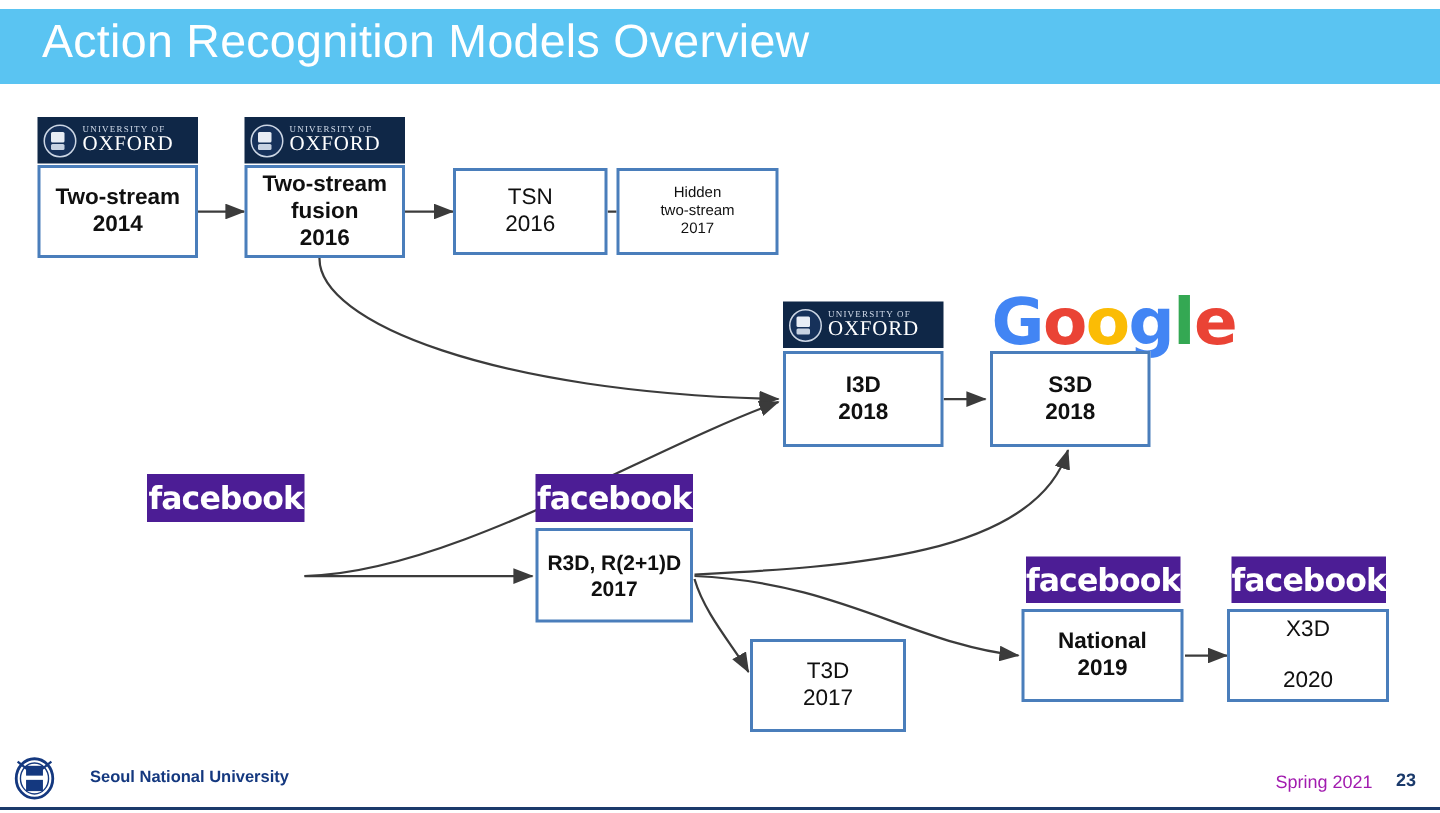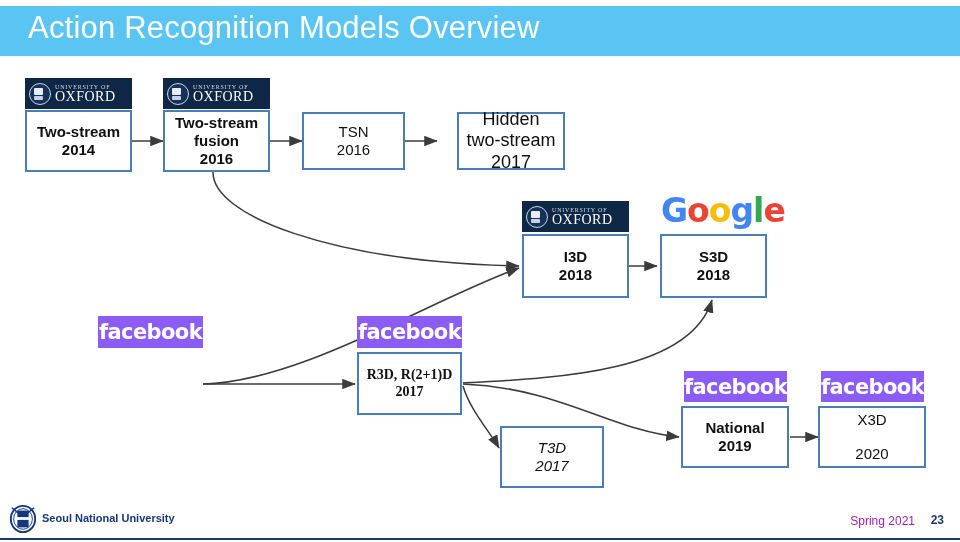--- a/index.html
+++ b/index.html
@@ -56,50 +56,50 @@
     color:#cfd9e8;font-size:6px;letter-spacing:0.8px;
     font-family:"Liberation Serif","DejaVu Serif",serif;
   }
   .ox-name{
     color:#ffffff;font-size:14px;letter-spacing:0.5px;line-height:1;
     font-family:"Liberation Serif","DejaVu Serif",serif;
   }
 
   
   .fb{
-    position:absolute;background:#8b5cf6;
+    position:absolute;background:#4c1d95;
     display:flex;align-items:center;justify-content:center;
     color:#ffffff;font-weight:bold;font-size:21px;letter-spacing:-0.6px;
     font-family:"DejaVu Sans","Liberation Sans",sans-serif;
     overflow:hidden;
   }
 
   
   .google{
-    position:absolute;font-size:33px;font-weight:bold;letter-spacing:-1px;
+    position:absolute;font-size:43px;font-weight:bold;letter-spacing:-1px;
     font-family:"DejaVu Sans","Liberation Sans",sans-serif;
     line-height:1;white-space:nowrap;
   }
   .g-b{color:#4285F4;}
   .g-r{color:#EA4335;}
   .g-y{color:#FBBC05;}
   .g-g{color:#34A853;}
 
   
   .arrows{position:absolute;left:0;top:0;width:960px;height:542px;pointer-events:none;}
 
   
   .footer-rule{
     position:absolute;left:0;top:538px;width:960px;height:2px;background:#1b3a6b;
   }
   .snu{position:absolute;left:8px;top:503px;display:flex;align-items:center;}
   .snu-crest{
     width:30px;height:31px;flex:0 0 auto;position:relative;
   }
-  .snu-txt{margin-left:4px;line-height:1.22;}
+  .snu-txt{margin-left:22px;line-height:1.22;}
   .snu-l1{font-size:11px;font-weight:bold;color:#14387f;white-space:nowrap;}
   .snu-l2{font-size:11px;color:#3b5a93;white-space:nowrap;}
   .term{
     position:absolute;right:45px;top:514px;font-size:12px;color:#a21caf;white-space:nowrap;
   }
   .pageno{
     position:absolute;right:16px;top:513px;font-size:12px;font-weight:bold;color:#1b3a6b;
   }
 </style>
 </head>
@@ -165,21 +165,21 @@
     <span class="l1">Two-stream</span>
     <span class="l1">fusion</span>
     <span class="l2">2016</span>
   </div>
 
   <div class="node reg" style="left:302px;top:112px;width:103px;height:58px;font-size:15px;">
     <span class="l1">TSN</span>
     <span class="l2">2016</span>
   </div>
 
-  <div class="node reg" style="left:457px;top:112px;width:108px;height:58px;font-size:18px;">
+  <div class="node reg" style="left:411px;top:112px;width:108px;height:58px;font-size:10px;">
     <span class="l1">Hidden</span>
     <span class="l1">two-stream</span>
     <span class="l2">2017</span>
   </div>
 
   <div class="oxford" style="left:522px;top:201px;width:107px;height:31px;">
     <div class="ox-crest"></div>
     <div class="ox-txt">
       <span class="ox-uni">UNIVERSITY OF</span>
       <span class="ox-name">OXFORD</span>
@@ -194,26 +194,26 @@
     <span class="g-b">G</span><span class="g-r">o</span><span class="g-y">o</span><span class="g-b">g</span><span class="g-g">l</span><span class="g-r">e</span>
   </div>
   <div class="node bold" style="left:660px;top:234px;width:107px;height:64px;font-size:15px;">
     <span class="l1">S3D</span>
     <span class="l2">2018</span>
   </div>
 
   <div class="fb" style="left:98px;top:316px;width:105px;height:32px;">facebook</div>
 
   <div class="fb" style="left:357px;top:316px;width:105px;height:32px;">facebook</div>
-  <div class="node bold" style="left:357px;top:352px;width:105px;height:63px;font-size:14px;font-family:Liberation Serif, serif;">
+  <div class="node bold" style="left:357px;top:352px;width:105px;height:63px;font-size:14px;">
     <span class="l1">R3D, R(2+1)D</span>
     <span class="l2">2017</span>
   </div>
 
-  <div class="node reg" style="left:500px;top:426px;width:104px;height:62px;font-size:15px;font-style:italic;">
+  <div class="node reg" style="left:500px;top:426px;width:104px;height:62px;font-size:15px;">
     <span class="l1">T3D</span>
     <span class="l2">2017</span>
   </div>
 
   <div class="fb" style="left:684px;top:371px;width:103px;height:31px;">facebook</div>
   <div class="node bold" style="left:681px;top:406px;width:108px;height:62px;font-size:15px;">
     <span class="l1">National</span>
     <span class="l2">2019</span>
   </div>
 

